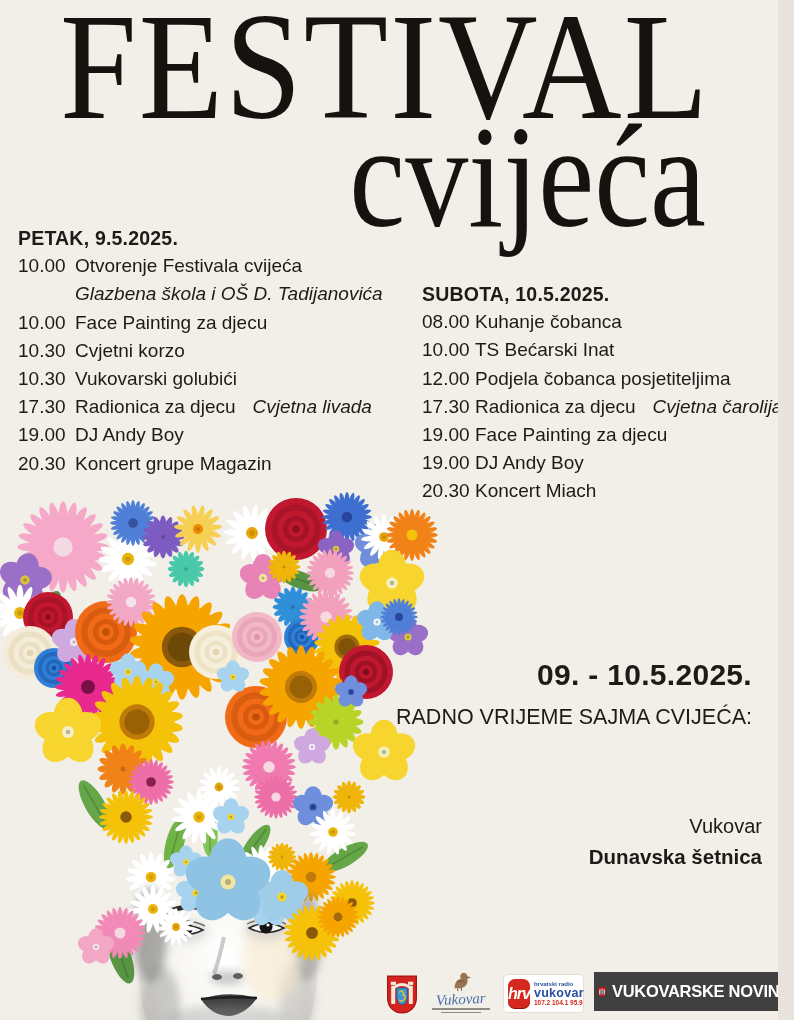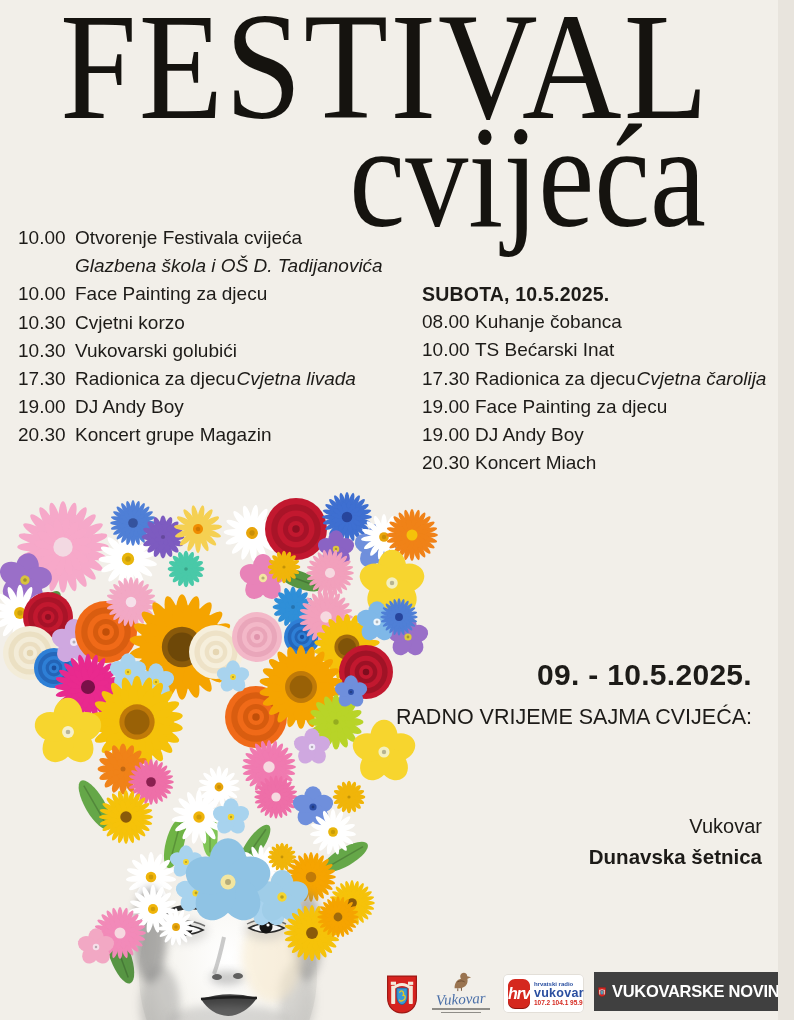--- a/index.html
+++ b/index.html
@@ -13,21 +13,21 @@
       font-size:126px;line-height:1;color:#15130f;transform:scaleY(1.16);transform-origin:top;white-space:nowrap;}
   
   .sched{position:absolute;font-size:19px;line-height:28.2px;white-space:nowrap;}
   .col-left{left:18px;top:224px;}
   .col-right{left:422px;top:280px;}
   .sched h2{margin:0;font-size:19.5px;font-weight:700;line-height:28.2px;letter-spacing:.2px;}
   .tL{display:inline-block;width:57px;}
   .tR{display:inline-block;width:53px;}
   .row.b{font-weight:400;}
   .note{padding-left:57px;font-style:italic;}
-  .em{font-style:italic;margin-left:1px;}
+  .em{font-style:italic;margin-left:17px;}
   
   .info{position:absolute;right:26px;top:658px;text-align:right;}
   .info .dates{font-size:30px;font-weight:700;letter-spacing:.3px;margin-bottom:9px;text-align:right;}
   .info .hl{font-size:21.5px;line-height:32px;}
   .venue{position:absolute;right:16px;top:812px;text-align:right;font-size:20px;line-height:29.5px;}
   .venue .street{font-weight:700;font-size:20.5px;}
   
   .hero{position:absolute;left:0;top:485px;width:450px;height:535px;pointer-events:none;}
   
   .logo{position:absolute;}
@@ -55,34 +55,36 @@
 </style>
 </head>
 <body>
 
 <div class="poster">
 
   <div class="t1">FESTIVAL</div>
   <div class="t2">cvijeća</div>
 
   <section class="sched col-left">
+    <h2>PETAK, 9.5.2025.</h2>
     <div class="row"><span class="tL">10.00</span><span>Otvorenje Festivala cvijeća</span></div>
     <div class="note">Glazbena škola i OŠ D. Tadijanovića</div>
     <div class="row"><span class="tL">10.00</span><span>Face Painting za djecu</span></div>
     <div class="row"><span class="tL">10.30</span><span>Cvjetni korzo</span></div>
     <div class="row"><span class="tL">10.30</span><span>Vukovarski golubići</span></div>
     <div class="row"><span class="tL">17.30</span><span>Radionica za djecu</span><span class="em">Cvjetna livada</span></div>
     <div class="row"><span class="tL">19.00</span><span>DJ Andy Boy</span></div>
     <div class="row b"><span class="tL">20.30</span><span>Koncert grupe Magazin</span></div>
   </section>
 
   <section class="sched col-right">
     <h2>SUBOTA, 10.5.2025.</h2>
     <div class="row"><span class="tR">08.00</span><span>Kuhanje čobanca</span></div>
     <div class="row"><span class="tR">10.00</span><span>TS Bećarski Inat</span></div>
+    <div class="row"><span class="tR">12.00</span><span>Podjela čobanca posjetiteljima</span></div>
     <div class="row"><span class="tR">17.30</span><span>Radionica za djecu</span><span class="em">Cvjetna čarolija</span></div>
     <div class="row"><span class="tR">19.00</span><span>Face Painting za djecu</span></div>
     <div class="row"><span class="tR">19.00</span><span>DJ Andy Boy</span></div>
     <div class="row b"><span class="tR">20.30</span><span>Koncert Miach</span></div>
   </section>
 
   <div class="hero" aria-label="Collage of colourful flowers forming tall hair above a black-and-white woman's face">
     <svg id="bouquet" width="450" height="535" viewBox="0 0 450 535">
         <defs>
  <radialGradient id="fg" cx="50%" cy="42%" r="75%">

